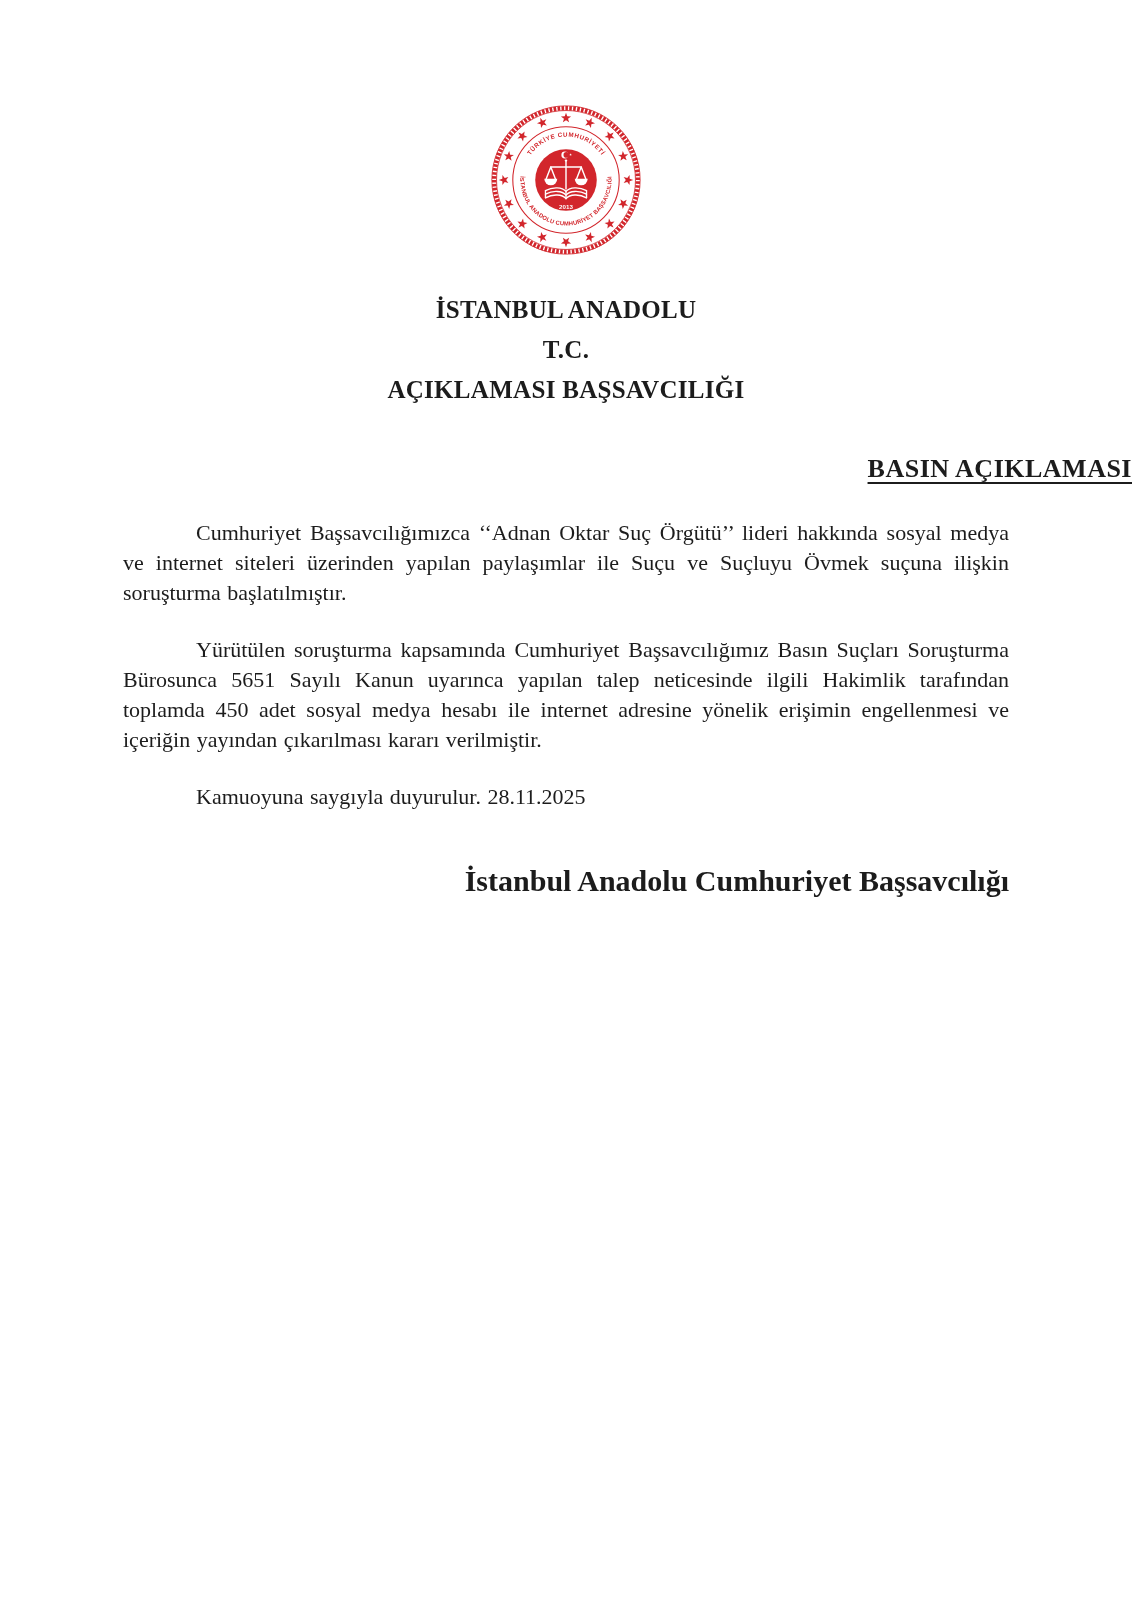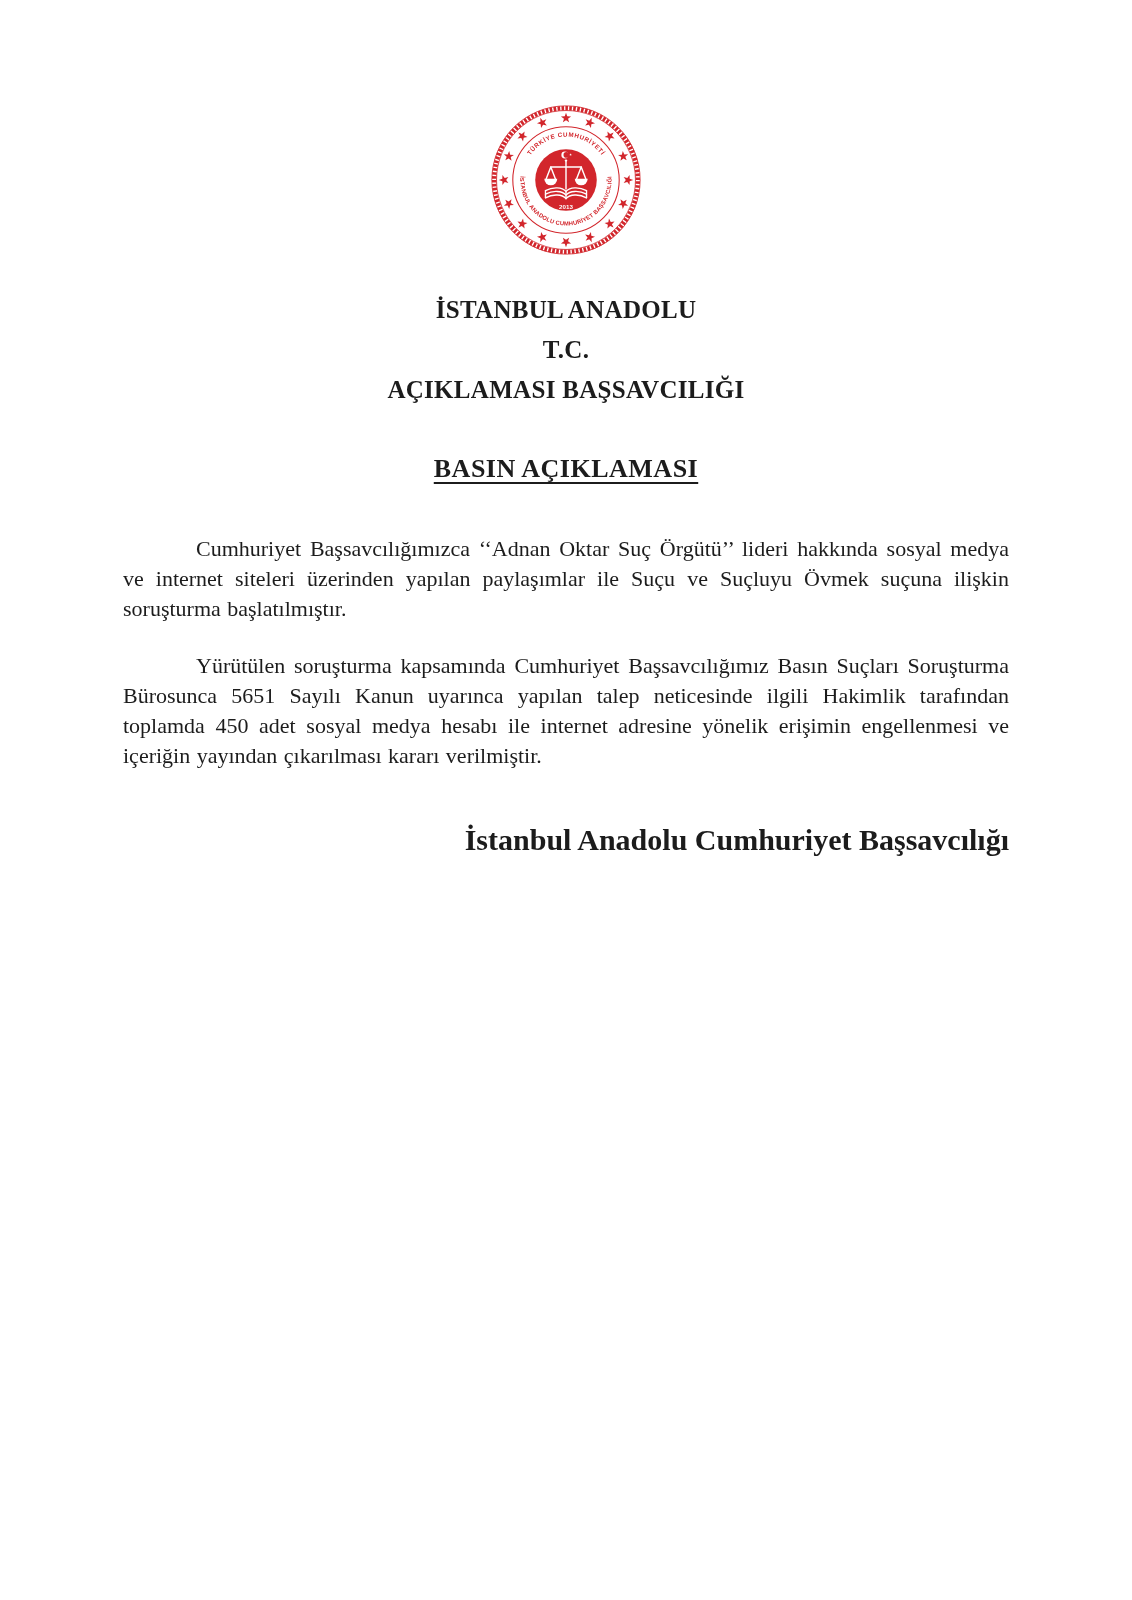--- a/index.html
+++ b/index.html
@@ -29,34 +29,34 @@
   }
   .org-header{
     margin-top:34px;
     text-align:center;
     font-size:25px;
     font-weight:bold;
     line-height:40px;
     letter-spacing:0.3px;
   }
   .press-title-wrap{
-    text-align:center;
+    text-align:right;
     margin-top:44px;
   }
   .press-title{
     display:inline-block;
     font-size:26px;
     font-weight:bold;
     letter-spacing:0.5px;
     text-decoration:underline;
     text-decoration-thickness:2px;
     text-underline-offset:5px;
   }
   .content{
-    margin:50px 123px 0 123px;
+    margin:34px 123px 0 123px;
   }
   .content p{
     font-size:22px;
     line-height:30px;
     text-align:justify;
     text-indent:73px;
     margin:0 0 27px 0;
     word-spacing:1px;
   }
   .closing{
@@ -154,16 +154,17 @@
     <div>AÇIKLAMASI BAŞSAVCILIĞI</div>
   </div>
 
   <div class="press-title-wrap">
     <span class="press-title">BASIN AÇIKLAMASI</span>
   </div>
 
   <div class="content">
     <p>Cumhuriyet Başsavcılığımızca ‘‘Adnan Oktar Suç Örgütü’’ lideri hakkında sosyal medya ve internet siteleri üzerinden yapılan paylaşımlar ile Suçu ve Suçluyu Övmek suçuna ilişkin soruşturma başlatılmıştır.</p>
     <p>Yürütülen soruşturma kapsamında Cumhuriyet Başsavcılığımız Basın Suçları Soruşturma Bürosunca 5651 Sayılı Kanun uyarınca yapılan talep neticesinde ilgili Hakimlik tarafından toplamda 450 adet sosyal medya hesabı ile internet adresine yönelik erişimin engellenmesi ve içeriğin yayından çıkarılması kararı verilmiştir.</p>
+    <p class="closing">Kamuoyuna saygıyla duyurulur. 28.11.2025</p>
     <div class="signature">İstanbul Anadolu Cumhuriyet Başsavcılığı</div>
   </div>
 
 </div>
 
 </body></html>

